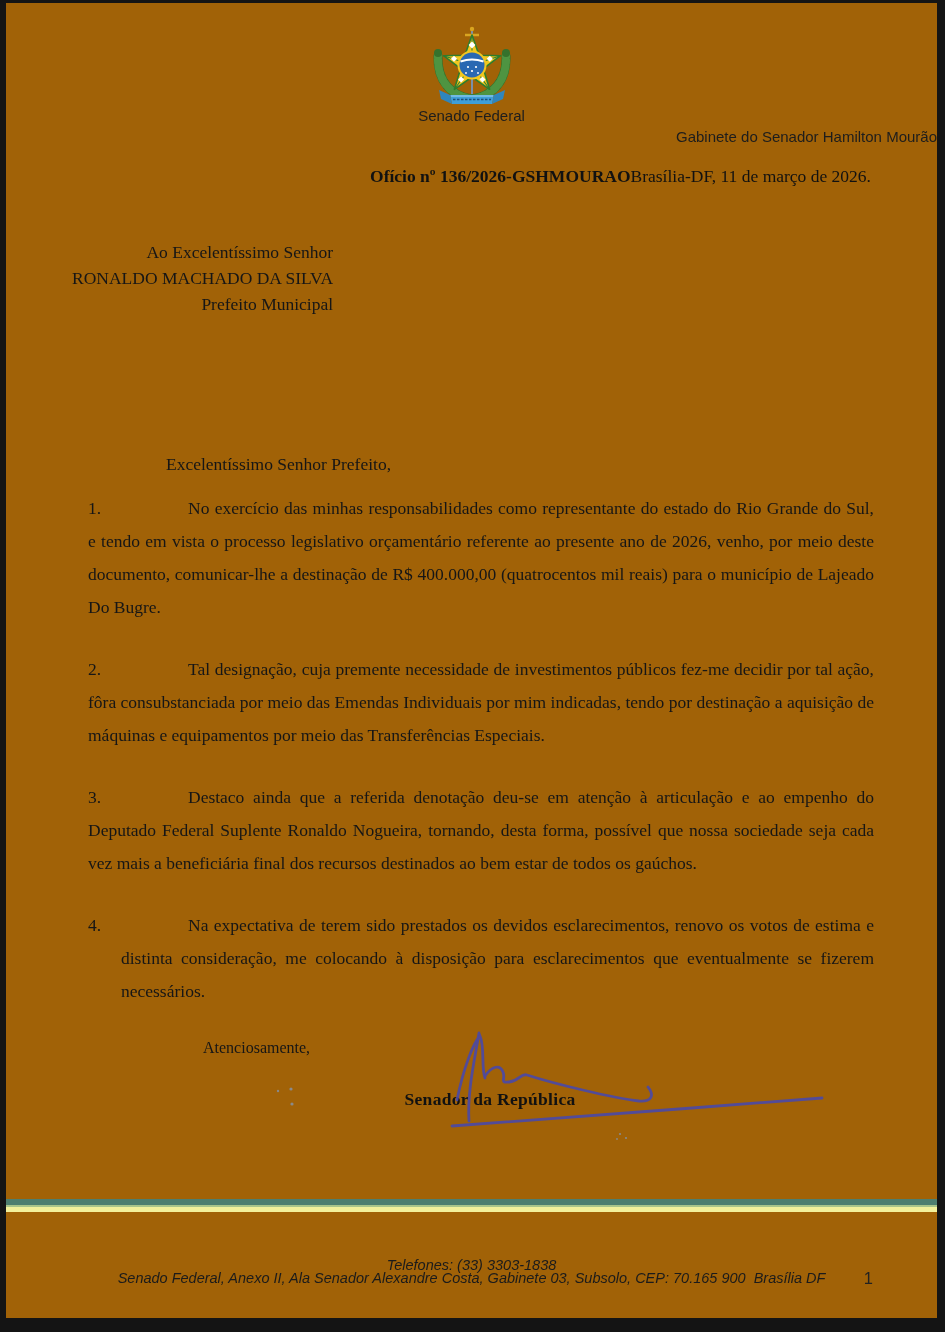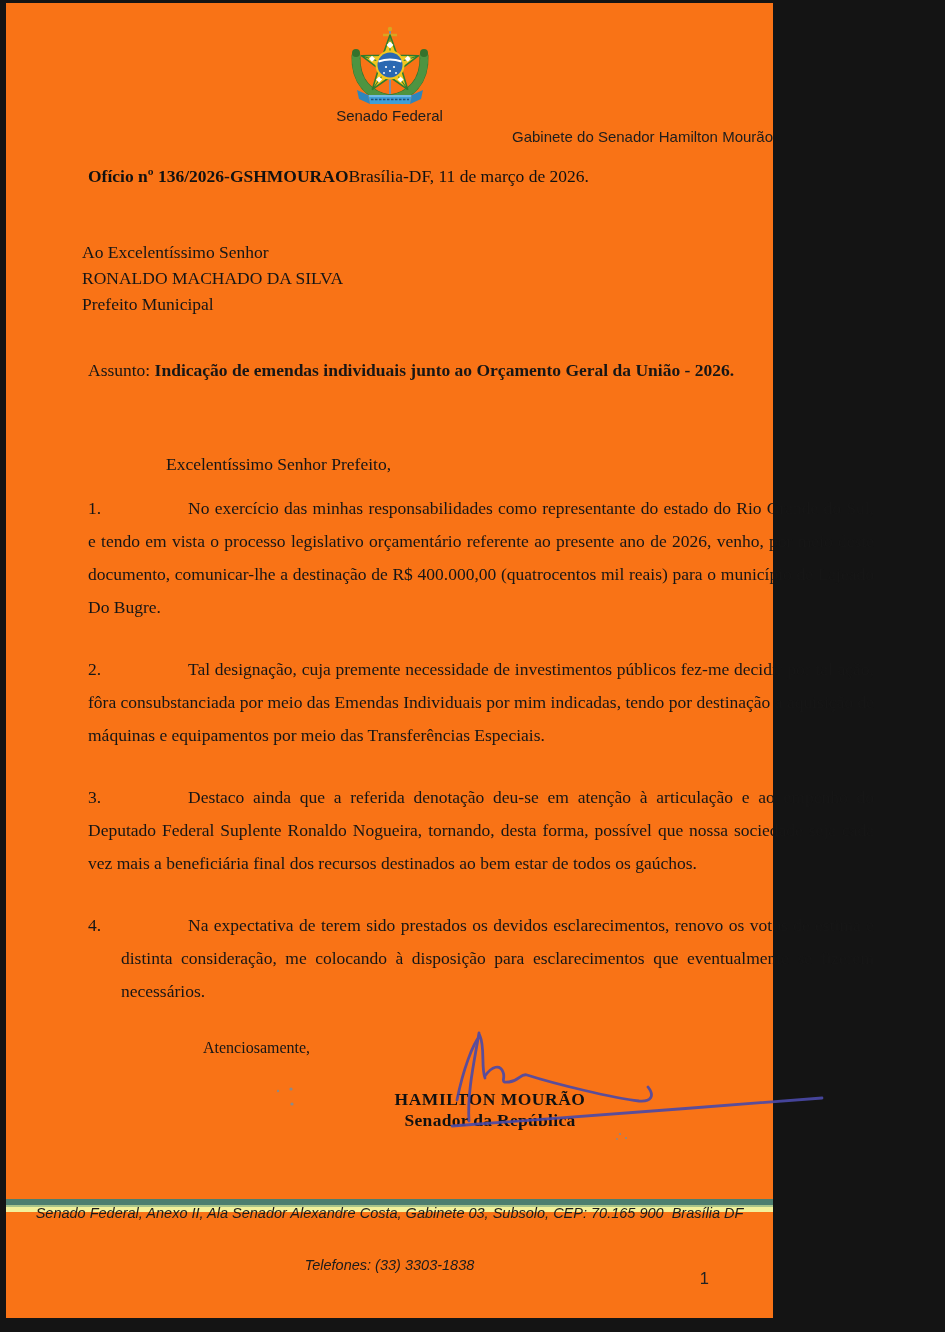--- a/index.html
+++ b/index.html
@@ -1,30 +1,30 @@
 <!DOCTYPE html>
 <html lang="pt-BR"><head>
 <meta charset="utf-8">
 <style>
   html,body{margin:0;padding:0;}
   body{width:945px;height:1332px;background:#141414;font-family:"Liberation Serif",serif;}
   .frame{position:relative;width:945px;height:1332px;background:#141414;overflow:hidden;}
-  .page{position:absolute;left:6px;top:3px;width:767px;height:1315px;background:#f97316;}
+  .page{position:absolute;left:6px;top:3px;width:931px;height:1315px;background:#a16207;}
   
   .emblem{position:absolute;left:50%;top:18px;transform:translateX(-50%);width:104px;height:88px;}
   .org-line{position:absolute;left:0;width:100%;text-align:center;
     font-family:"Liberation Sans",sans-serif;font-size:15px;color:#1d1d1d;}
   .org-name{top:104px;}
   .office-name{top:125px;text-align:right;}
   
   .ref-row{position:absolute;left:82px;right:66px;top:163px;display:flex;
-    justify-content:flex-start;font-size:17.5px;color:#111;}
+    justify-content:flex-end;font-size:17.5px;color:#111;}
   .ref-number{font-weight:bold;}
   
-  .addressee{position:absolute;left:76px;top:236px;font-size:17.5px;line-height:26px;color:#161616;}
+  .addressee{position:absolute;left:66px;top:236px;font-size:17.5px;line-height:26px;color:#161616;text-align:right;}
   .addressee .bold{font-weight:normal;}
   
   .subject{position:absolute;left:82px;top:357px;font-size:17.5px;color:#161616;}
   .subject b{font-weight:bold;}
   
   .salutation{position:absolute;left:82px;top:433px;font-size:17.5px;color:#161616;text-indent:78px;margin-top:18px;}
   .body-text{position:absolute;left:82px;top:489px;width:786px;font-size:17.5px;color:#161616;}
   .para{position:relative;margin:0 0 29px 0;text-align:justify;line-height:33px;text-indent:100px;}
   .para .pnum{position:absolute;left:0;top:0;text-indent:0;}
   .para.hang{padding-left:33px;text-indent:67px;width:753px;}
@@ -34,21 +34,21 @@
   .sig-block{position:absolute;left:328px;top:1086px;width:312px;text-align:center;color:#111;}
   .sig-name{font-size:17.5px;font-weight:bold;letter-spacing:.5px;}
   .sig-title{font-size:17.5px;font-weight:bold;letter-spacing:.3px;}
   
   .stripe{position:absolute;left:0;width:100%;}
   .stripe-green{top:1196px;height:6px;background:#4d7e6f;}
   .stripe-blend{top:1202px;height:2px;background:#a8c48a;}
   .stripe-yellow{top:1204px;height:5px;background:#f3f19b;}
   .footer-line{position:absolute;left:0;width:100%;text-align:center;
     font-family:"Liberation Sans",sans-serif;font-style:italic;font-size:14.5px;color:#1b1b1b;}
-  .footer-address{top:1202px;}
+  .footer-address{top:1267px;}
   .footer-phones{top:1254px;}
   .page-number{position:absolute;right:64px;top:1266px;font-size:16.5px;color:#222;
     font-family:"Liberation Sans",sans-serif;}
 </style>
 </head>
 <body>
 
 <div class="frame">
   <div class="page">
 
@@ -96,24 +96,20 @@
       <span class="ref-number">Ofício nº 136/2026-GSHMOURAO</span>
       <span class="ref-date">Brasília-DF, 11 de março de 2026.</span>
     </div>
 
     <div class="addressee">
       <div>Ao Excelentíssimo Senhor</div>
       <div class="bold">RONALDO MACHADO DA SILVA</div>
       <div>Prefeito Municipal</div>
     </div>
 
-    <div class="subject">
-      <span>Assunto:</span>
-      <b>Indicação de emendas individuais junto ao Orçamento Geral da União - 2026.</b>
-    </div>
 
     <div class="salutation">Excelentíssimo Senhor Prefeito,</div>
 
     <div class="body-text">
       <p class="para">
         <span class="pnum">1.</span>
         <span class="ptext">No exercício das minhas responsabilidades como representante do estado do Rio Grande do Sul, e tendo em vista o processo legislativo orçamentário referente ao presente ano de 2026, venho, por meio deste documento, comunicar-lhe a destinação de R$ 400.000,00 (quatrocentos mil reais) para o município de Lajeado Do Bugre.</span>
       </p>
 
       <p class="para">
@@ -128,21 +124,20 @@
 
       <p class="para hang">
         <span class="pnum">4.</span>
         <span class="ptext">Na expectativa de terem sido prestados os devidos esclarecimentos, renovo os votos de estima e distinta consideração, me colocando à disposição para esclarecimentos que eventualmente se fizerem necessários.</span>
       </p>
     </div>
 
     <div class="closing">Atenciosamente,</div>
 
     <div class="sig-block">
-      <div class="sig-name">HAMILTON MOURÃO</div>
       <div class="sig-title">Senador da República</div>
     </div>
 
     <svg class="sig-ink" viewBox="0 0 945 1332">
       <g stroke="#4a49a8" stroke-width="2.8" fill="none" stroke-linecap="round" opacity="0.9">
         <path d="M479,1033 C475,1058 467,1092 469,1121"></path>
         <path d="M457,1100 C463,1070 473,1043 480,1036 C485,1047 481,1068 485,1078"></path>
         <path d="M485,1076 c7,-10 15,-12 18,-4 c3,7 -4,11 6,10 c10,-1 12,-9 18,-7 c28,9 86,23 112,26 c12,1 16,-5 9,-14"></path>
         <path d="M452,1126 C560,1119 700,1107 822,1098"></path>
       </g>

